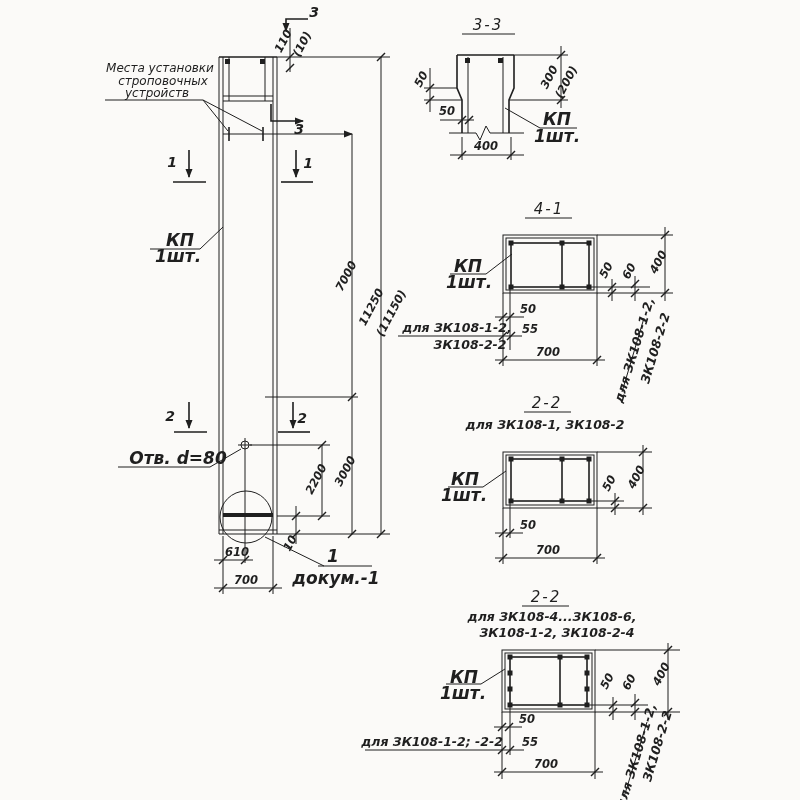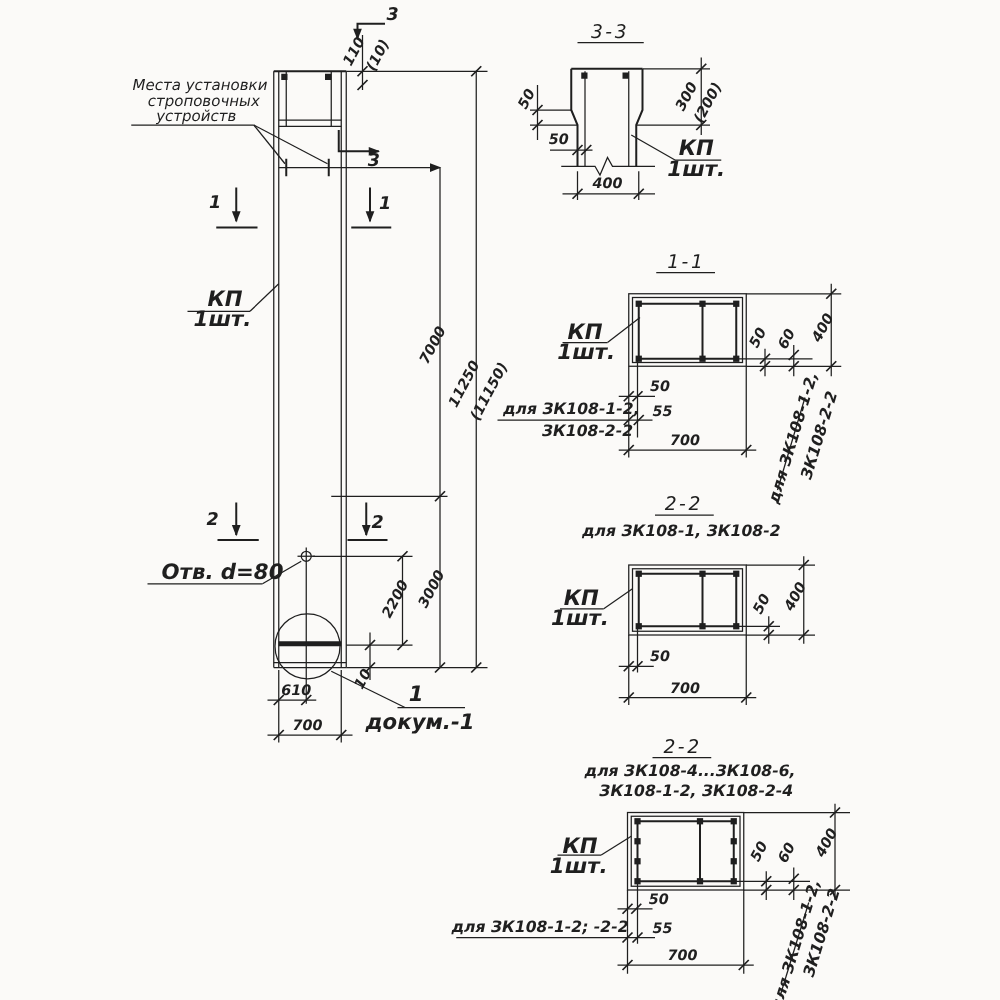--- a/index.html
+++ b/index.html
@@ -298,21 +298,21 @@
 
   <span class="t ttl c" style="left:488px;top:25px">3-3</span>
   <span class="t dim r62" style="left:421px;top:79px">50</span>
   <span class="t dim c" style="left:447px;top:111px">50</span>
   <span class="t dim r62" style="left:549px;top:77px">300</span>
   <span class="t dim r62" style="left:566px;top:82px">(200)</span>
   <span class="t dim c" style="left:486px;top:146px">400</span>
   <span class="t lbl c" style="left:557px;top:119px">КП</span>
   <span class="t lbl c" style="left:557px;top:136px">1шт.</span>
 
-  <span class="t ttl c" style="left:549px;top:209px">1-1</span>
+  <span class="t ttl c" style="left:549px;top:209px">4-1</span>
   <span class="t lbl c" style="left:468px;top:266px">КП</span>
   <span class="t lbl c" style="left:469px;top:282px">1шт.</span>
   <span class="t dim c" style="left:528px;top:309px">50</span>
   <span class="t dim c" style="left:530px;top:329px">55</span>
   <span class="t sub c" style="left:457px;top:327px">для ЗК108-1-2,</span>
   <span class="t sub c" style="left:470px;top:344px">ЗК108-2-2</span>
   <span class="t dim c" style="left:548px;top:352px">700</span>
   <span class="t dim r62" style="left:606px;top:270px">50</span>
   <span class="t dim r62" style="left:629px;top:271px">60</span>
   <span class="t dim r62" style="left:658px;top:262px">400</span>

